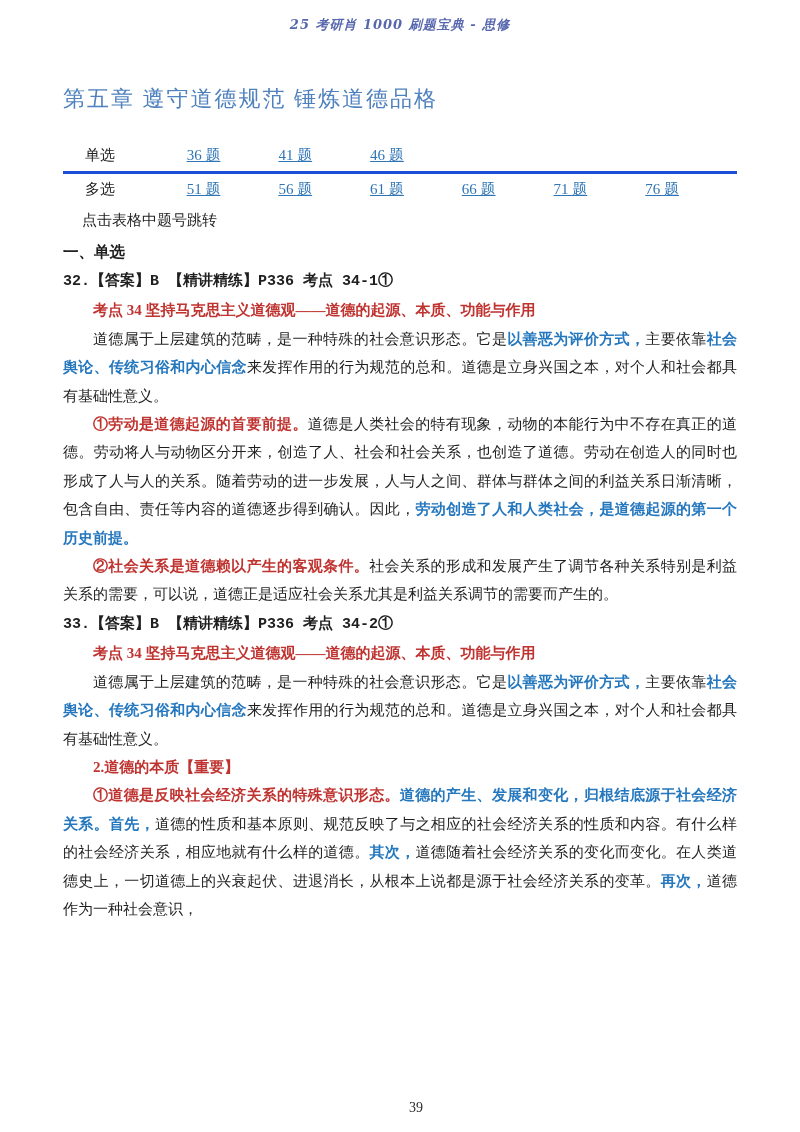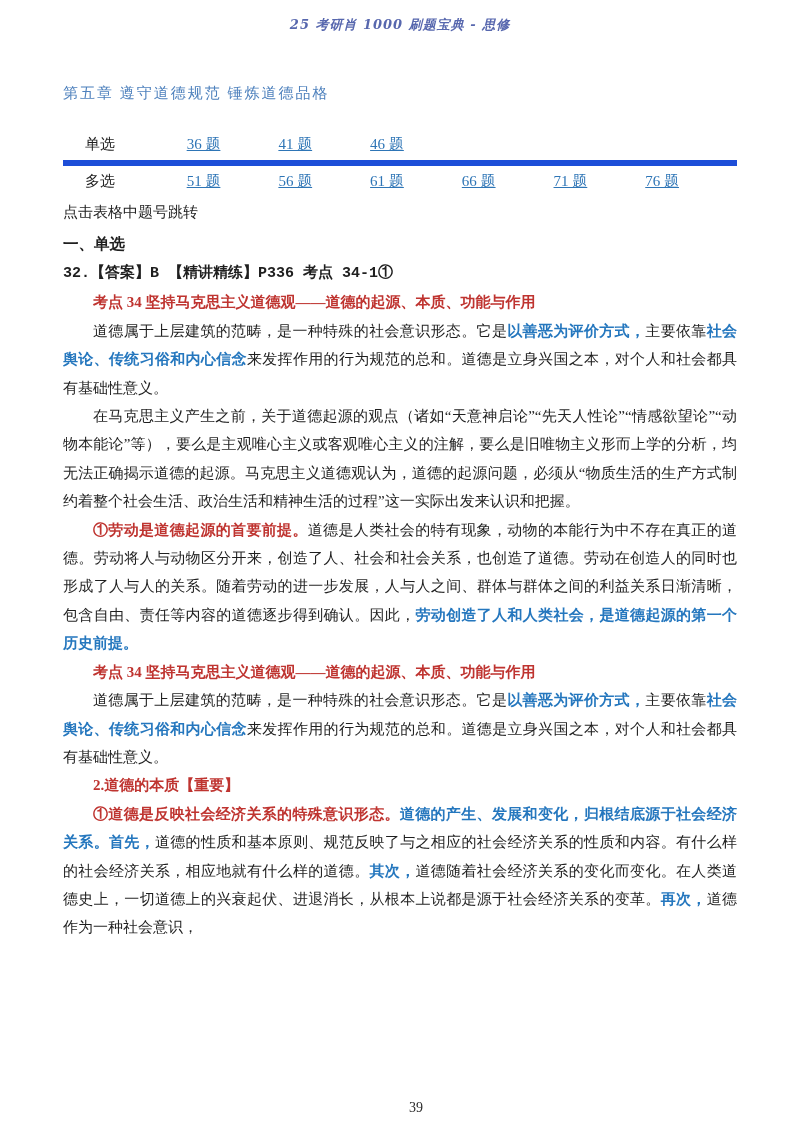--- a/index.html
+++ b/index.html
@@ -16,33 +16,33 @@
     font-family:"Liberation Serif","DejaVu Serif",serif;
     color:var(--ink);overflow:hidden;
   }
   .page-header{
     padding-top:16px;text-align:center;
     font-family:"DejaVu Serif",serif;font-style:italic;font-weight:bold;
     font-size:13px;color:var(--header-blue);letter-spacing:1px;
   }
   .chapter-title{
     margin:50px 63px 0 63px;
-    font-size:15px;color:var(--title-blue);letter-spacing:2px;font-weight:500;
+    font-size:22px;color:var(--title-blue);letter-spacing:2px;font-weight:500;
   }
   .nav-table{
     margin:26px 63px 0 63px;width:674px;
     border-collapse:collapse;table-layout:fixed;font-size:15px;
   }
   .nav-table col.c-label{width:120px;}
   .nav-table col.c-link{width:89px;}
   .nav-table td{padding:6px 0 6px 0;vertical-align:middle;}
-  .nav-table tr.row-top td{border-bottom:6px solid #1d4ed8;margin-top:40px;}
+  .nav-table tr.row-top td{border-bottom:3px solid #1d4ed8;margin-top:40px;}
   .nav-table td.label-cell{padding-left:22px;}
   a.jump-link{color:var(--link);text-decoration:underline;cursor:pointer;}
-  .hint-line{margin:6px 63px 0 63px;font-size:15px;}
+  .hint-line{margin:6px 63px 0 82px;font-size:15px;}
   .section-heading{
     margin:8px 63px 0 63px;font-size:15.5px;font-weight:bold;
     font-family:"Liberation Sans","DejaVu Sans",sans-serif;
     line-height:28px;
   }
   .content{margin:0 63px;font-size:15px;line-height:28.4px;text-align:justify;}
   .content > div{margin:0;}
   .q-line{
     font-weight:bold;text-indent:0;
     font-family:"Liberation Sans","DejaVu Sans",sans-serif;font-size:15px;
@@ -99,21 +99,22 @@
 </table>
 
 <div class="hint-line">点击表格中题号跳转</div>
 
 <div class="section-heading">一、单选</div>
 
 <div class="content">
     <div class="q-line"><span class="seg-b">32.【答案】B 【精讲精练】P336 考点 34-1①</span></div>
     <div class="topic-line"><span class="seg-rb">考点 34 坚持马克思主义道德观——道德的起源、本质、功能与作用</span></div>
     <div class="body-para"><span class="seg-n">道德属于上层建筑的范畴，是一种特殊的社会意识形态。它是</span><span class="seg-bb">以善恶为评价方式，</span><span class="seg-n">主要依靠</span><span class="seg-bb">社会舆论、传统习俗和内心信念</span><span class="seg-n">来发挥作用的行为规范的总和。道德是立身兴国之本，对个人和社会都具有基础性意义。</span></div>
-    <div class="body-para"><span class="seg-n">在马克思主义产生之前，关于道德起源的观点（诸如“天意神启论”“先天人性论”“情感欲望论”“动物本能论”等），要么是主观唯心主义或客观唯心主义的注解，要么是旧唯物主义形而上学的分析，均无法正确揭示道德的起源。马克思主义道德观认为，道德的起源问题，必须从“物质生活的生产方式制约着整个社会生活、政治生活和精神生活的过程”这一实际出发来认识和把握。</span></div>
     <div class="body-para"><span class="seg-rb">①劳动是道德起源的首要前提。</span><span class="seg-n">道德是人类社会的特有现象，动物的本能行为中不存在真正的道德。劳动将人与动物区分开来，创造了人、社会和社会关系，也创造了道德。劳动在创造人的同时也形成了人与人的关系。随着劳动的进一步发展，人与人之间、群体与群体之间的利益关系日渐清晰，包含自由、责任等内容的道德逐步得到确认。因此，</span><span class="seg-bb">劳动创造了人和人类社会，是道德起源的第一个历史前提。</span></div>
+    <div class="body-para"><span class="seg-rb">②社会关系是道德赖以产生的客观条件。</span><span class="seg-n">社会关系的形成和发展产生了调节各种关系特别是利益关系的需要，可以说，道德正是适应社会关系尤其是利益关系调节的需要而产生的。</span></div>
+    <div class="q-line"><span class="seg-b">33.【答案】B 【精讲精练】P336 考点 34-2①</span></div>
     <div class="topic-line"><span class="seg-rb">考点 34 坚持马克思主义道德观——道德的起源、本质、功能与作用</span></div>
     <div class="body-para"><span class="seg-n">道德属于上层建筑的范畴，是一种特殊的社会意识形态。它是</span><span class="seg-bb">以善恶为评价方式，</span><span class="seg-n">主要依靠</span><span class="seg-bb">社会舆论、传统习俗和内心信念</span><span class="seg-n">来发挥作用的行为规范的总和。道德是立身兴国之本，对个人和社会都具有基础性意义。</span></div>
     <div class="sub-heading"><span class="seg-rb">2.道德的本质【重要】</span></div>
     <div class="body-para"><span class="seg-rb">①道德是反映社会经济关系的特殊意识形态。</span><span class="seg-bb">道德的产生、发展和变化，归根结底源于社会经济关系。</span><span class="seg-bb">首先，</span><span class="seg-n">道德的性质和基本原则、规范反映了与之相应的社会经济关系的性质和内容。有什么样的社会经济关系，相应地就有什么样的道德。</span><span class="seg-bb">其次，</span><span class="seg-n">道德随着社会经济关系的变化而变化。在人类道德史上，一切道德上的兴衰起伏、进退消长，从根本上说都是源于社会经济关系的变革。</span><span class="seg-bb">再次，</span><span class="seg-n">道德作为一种社会意识，</span></div>
   </div>
 
 <div class="page-footer">39</div>
 
 </body></html>

